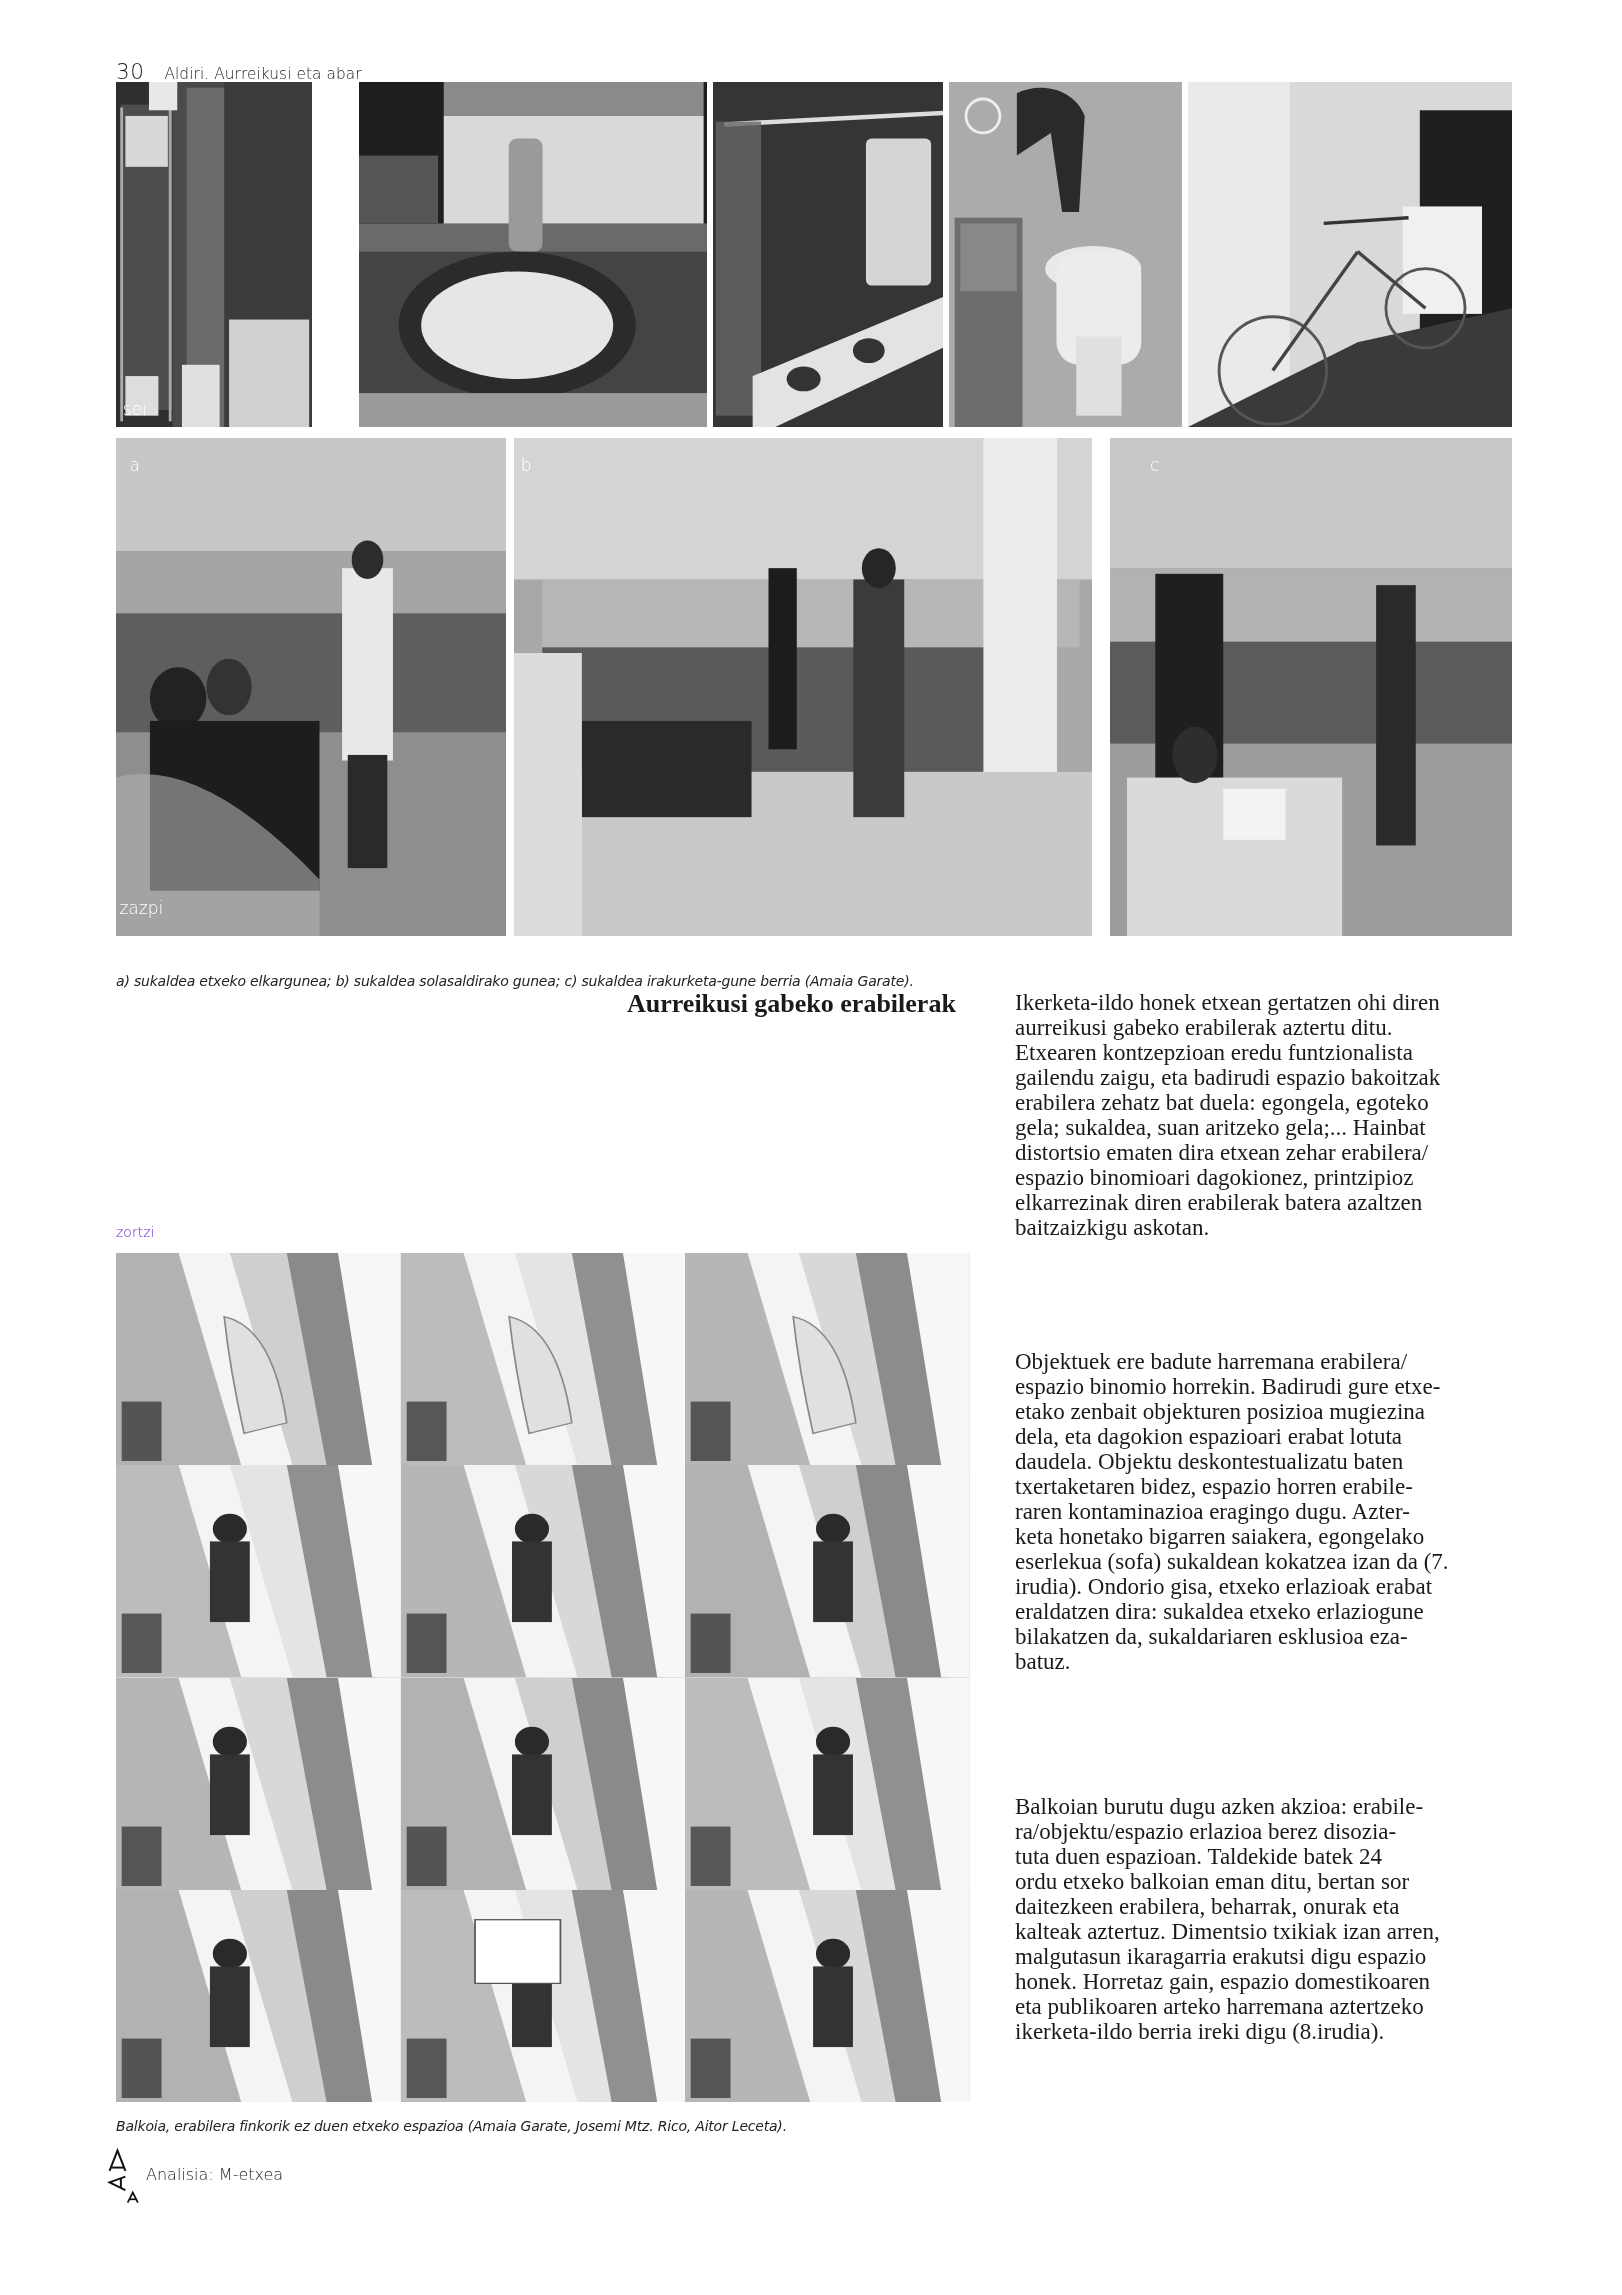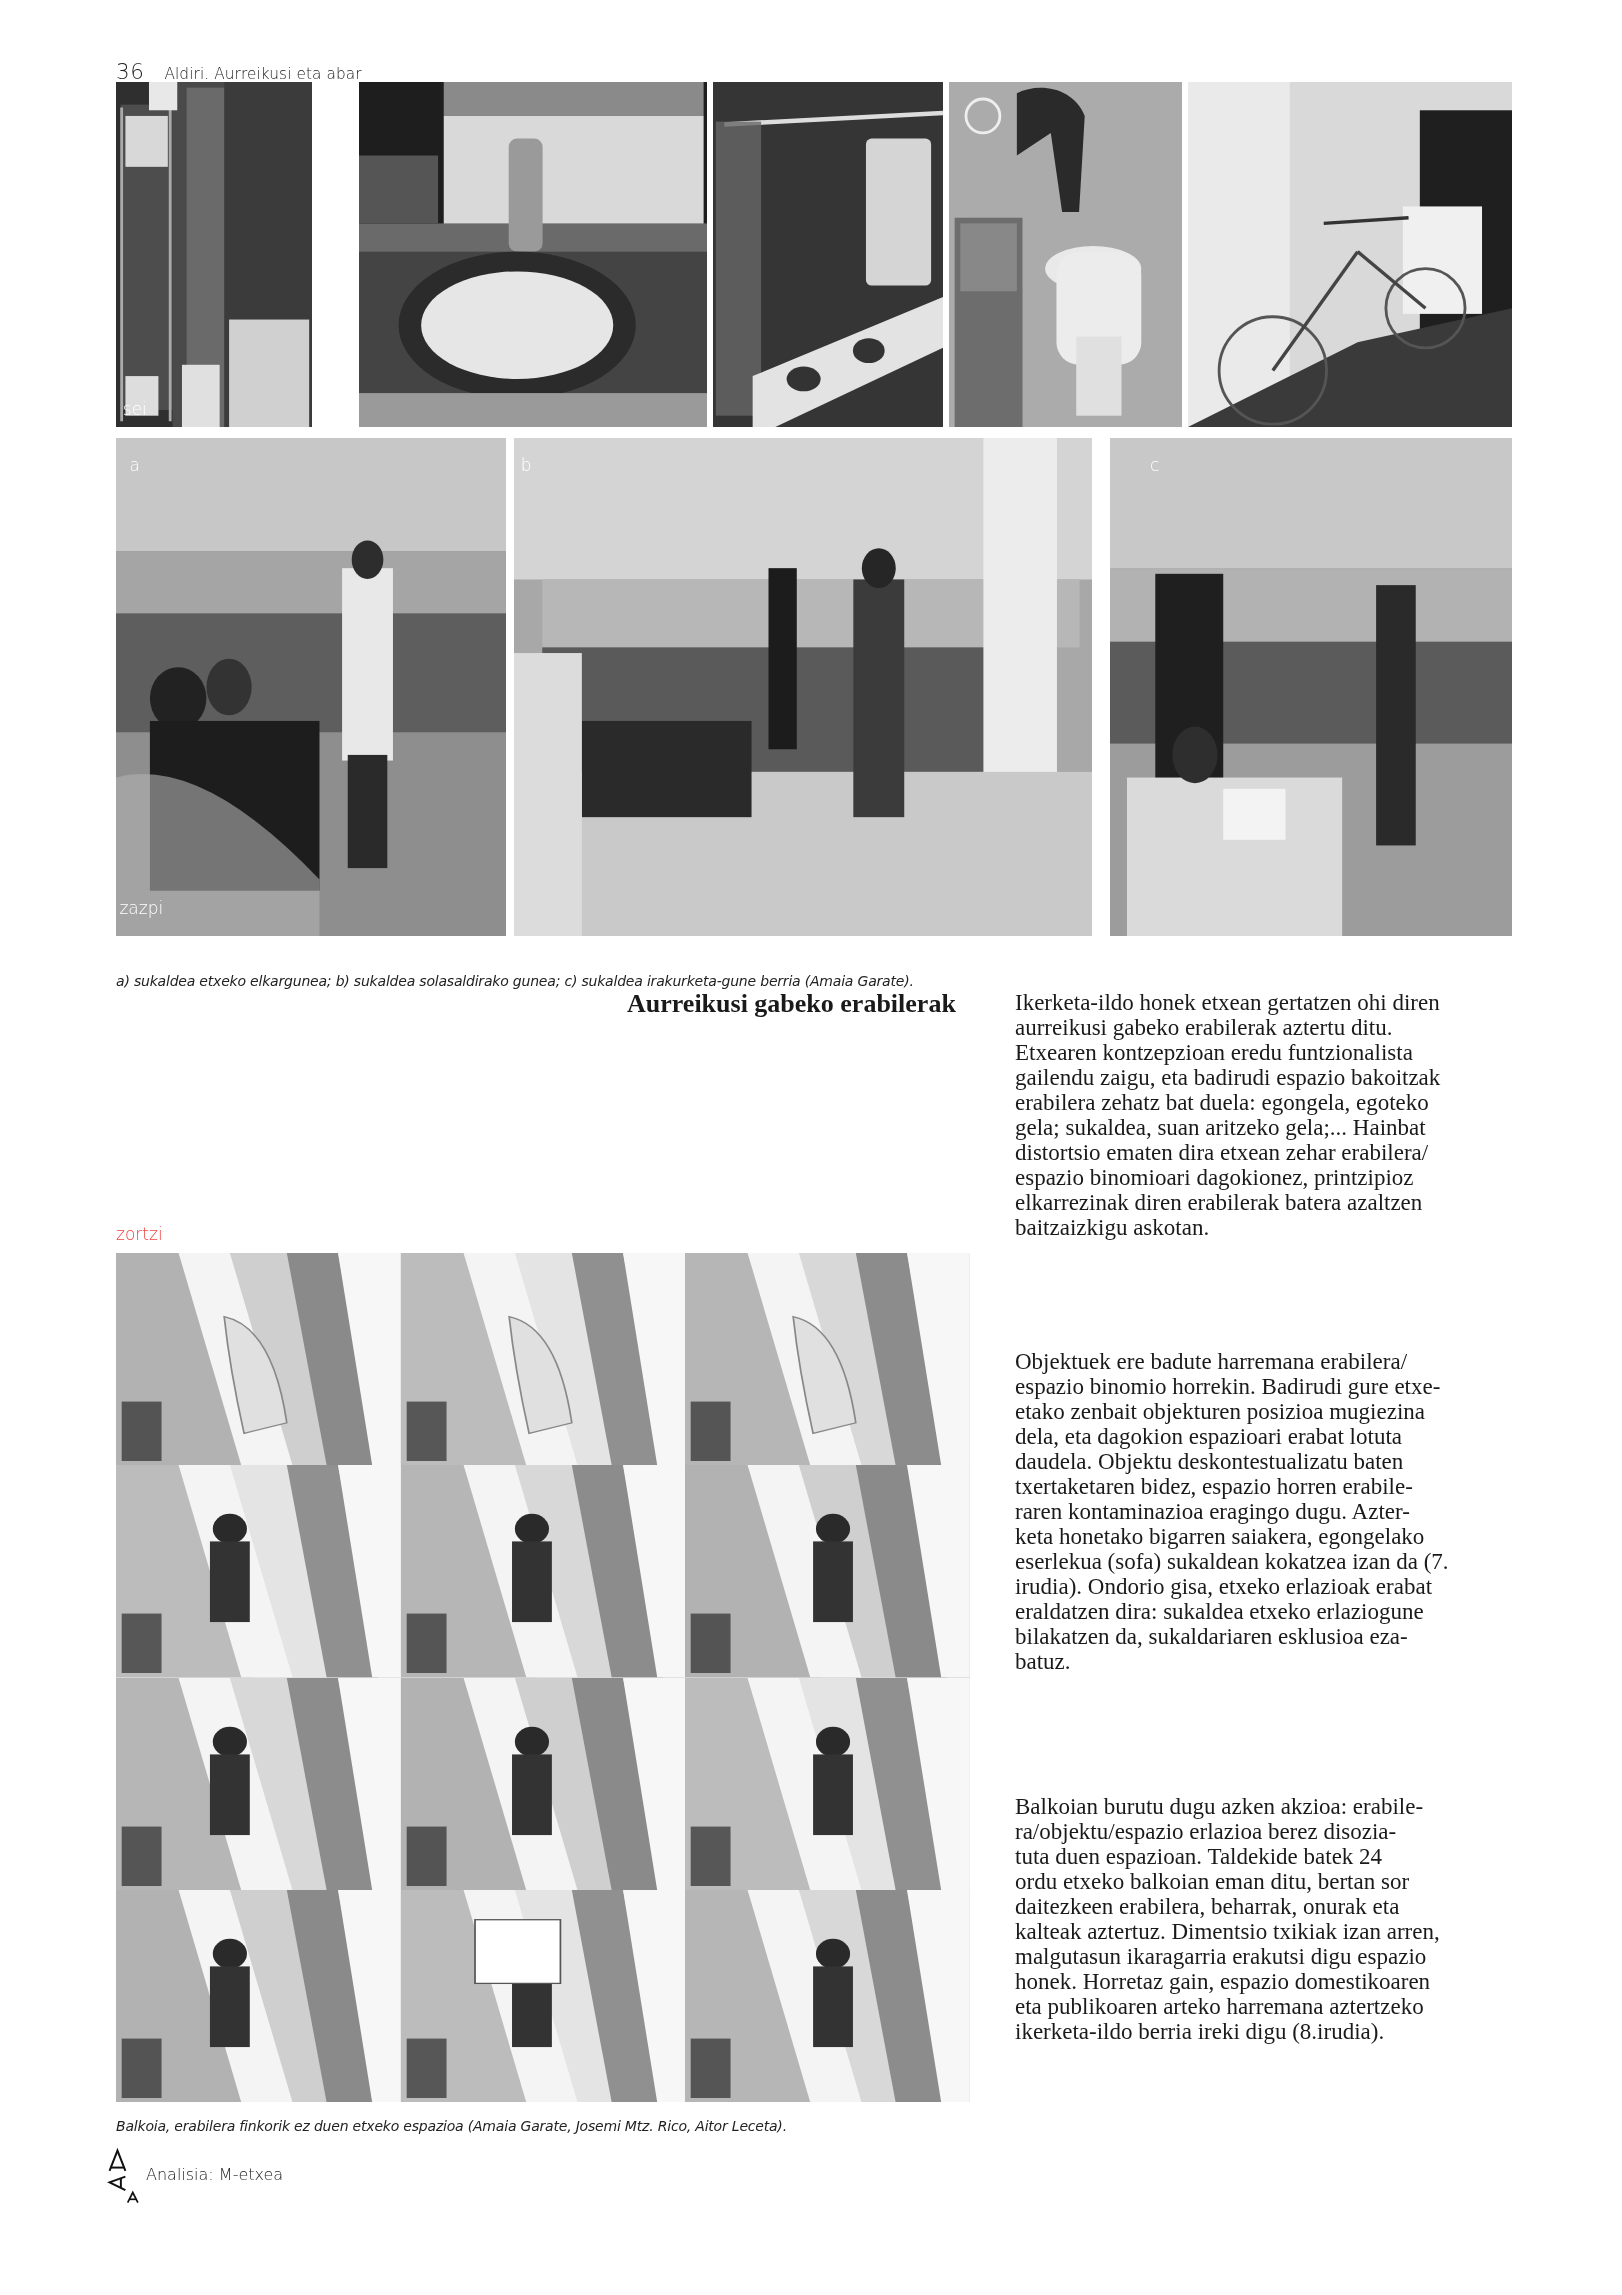--- a/index.html
+++ b/index.html
@@ -18,35 +18,35 @@
   .photo .label { position: absolute; color: #ffffff; font-family: "DejaVu Sans", sans-serif; font-size: 17px; font-weight: 300; }
   .photo svg { position: absolute; inset: 0; width: 100%; height: 100%; }
 
   .caption { font-family: "DejaVu Sans", sans-serif; font-style: italic; font-weight: 300; font-size: 14px; color: #222; white-space: nowrap; letter-spacing: -0.2px; }
 
   .heading { font-family: "Liberation Serif", serif; font-weight: bold; font-size: 26px; color: #1a1a1a; white-space: nowrap; }
 
   .body-col { left: 1015px; width: 509px; font-family: "Liberation Serif", serif; font-size: 23px; line-height: 25px; color: #1a1a1a; }
   .body-col p { white-space: pre-line; }
 
-  .fig-label { font-family: "DejaVu Sans", sans-serif; font-weight: 300; font-size: 17px; color: #ef4444; }
+  .fig-label { font-family: "DejaVu Sans", sans-serif; font-weight: 300; font-size: 14px; color: #6d28d9; }
 
   .grid { left: 116px; top: 1253px; width: 854px; height: 849px; display: grid; grid-template-columns: repeat(3, 1fr); grid-template-rows: repeat(4, 1fr); gap: 0; background: #ddd; }
   .cell { position: relative; overflow: hidden; }
   .cell svg { position: absolute; inset: 0; width: 100%; height: 100%; }
 
   .footer { left: 105px; top: 2147px; }
   .footer .logo { position: absolute; left: 0; top: 0; width: 34px; height: 57px; }
   .footer .text { position: absolute; left: 41px; top: 18px; font-family: "DejaVu Sans", sans-serif; font-weight: 200; font-size: 16px; white-space: nowrap; color: #222; }
 </style>
 </head>
 <body>
 
 <div class="abs page-header">
-  <span class="num">36</span>
+  <span class="num">30</span>
   <span class="title">Aldiri. Aurreikusi eta abar</span>
 </div>
 
 <div>
   <div class="photo" style="left:116px;top:82px;width:196px;height:345px;background:#3a3a3a;">
     <svg viewBox="0 0 416 610" preserveAspectRatio="none">
       <rect width="416" height="610" fill="#4a4a4a"></rect>
       <rect x="0" y="0" width="120" height="610" fill="#2f2f2f"></rect>
       <rect x="10" y="40" width="110" height="540" fill="#5a5a5a" opacity="0.7"></rect>
       <line x1="12" y1="45" x2="12" y2="600" stroke="#aaa" stroke-width="6"></line>

